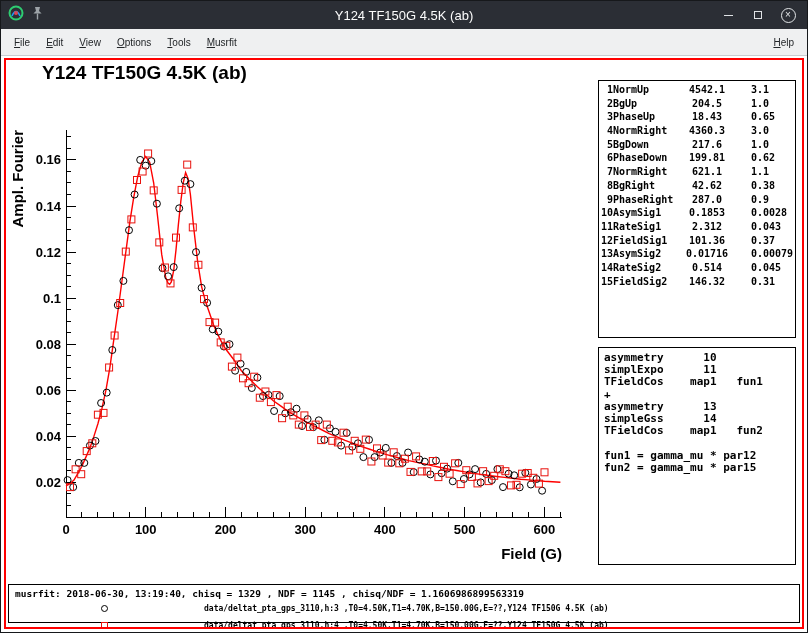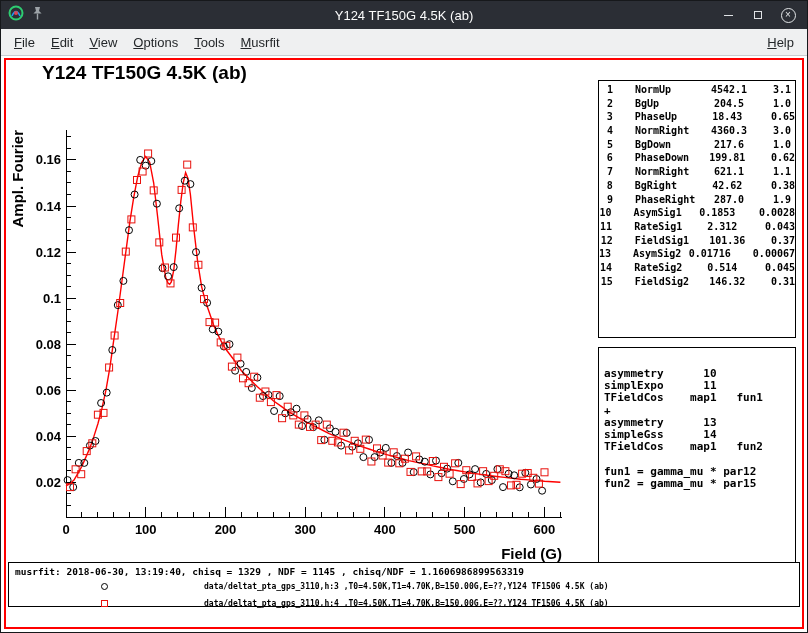--- a/index.html
+++ b/index.html
@@ -13,48 +13,48 @@
   .tb-title{position:absolute;left:0;right:0;text-align:center;font-size:13px;color:#fcfcfc;}
   .tb-right{margin-left:auto;display:flex;align-items:center;gap:12px;margin-right:10px;z-index:2;}
   .tb-btn{width:18px;height:18px;display:flex;align-items:center;justify-content:center;cursor:default;}
   .glyph-min{width:9px;height:0;border-top:1.6px solid #dfe2e5;}
   .glyph-max{width:8px;height:8px;border:1.6px solid #dfe2e5;box-sizing:border-box;}
   .glyph-close{width:15px;height:15px;border:1.5px solid #e3e6e8;border-radius:50%;
     box-sizing:border-box;display:flex;align-items:center;justify-content:center;
     font-size:10px;line-height:1;color:#e3e6e8;}
   
   .menubar{flex:0 0 26px;background:#eff0f1;display:flex;align-items:center;
-    font-size:13px;color:#232629;padding:0 5px;border-bottom:1px solid #c9cdd1;}
+    font-size:10px;color:#232629;padding:0 5px;border-bottom:1px solid #c9cdd1;}
   .mb-group{display:flex;align-items:center;}
   .mb-spacer{flex:1;}
   .menu-item{padding:4px 8px;}
   .mn{text-decoration:underline;}
   
   .canvas-wrap{flex:1;background:#ffffff;padding:2px 3px 3px 3px;box-sizing:border-box;}
   .canvas{width:100%;height:100%;border:2px solid var(--accent-red,#ff0000);
     box-sizing:border-box;position:relative;background:#ffffff;overflow:hidden;}
   .canvas-title{position:absolute;left:36px;top:2px;font-size:19px;font-weight:bold;color:#000;}
   .chart-svg{position:absolute;left:0;top:62px;}
   .tick-label{font:700 13px "Liberation Sans",sans-serif;fill:#000;}
   .axis-title{font:700 15px "Liberation Sans",sans-serif;fill:#000;}
   
   .param-box{position:absolute;left:592px;top:20px;width:198px;height:258px;
     border:1px solid #000;box-sizing:border-box;padding-top:3px;overflow:hidden;}
   .prow{display:flex;height:13.7px;line-height:13.7px;
     font:700 10px "DejaVu Sans Mono",monospace;color:#000;}
   .p-idx{width:14px;text-align:right;}
-  .p-name{margin-left:22px;width:72px;}
+  .p-name{margin-left:0;width:72px;}
   .p-val{width:44px;text-align:center;}
   .p-err{margin-left:22px;}
   .theory-box{position:absolute;left:592px;top:287px;width:198px;height:218px;
-    border:1px solid #000;box-sizing:border-box;padding:20px 0 0 5px;overflow:hidden;}
+    border:1px solid #000;box-sizing:border-box;padding:4px 0 0 5px;overflow:hidden;}
   .t-line{white-space:pre;font:700 11px "DejaVu Sans Mono",monospace;
     height:12.2px;line-height:12.2px;color:#000;}
   
-  .footer{position:absolute;left:2px;right:2px;bottom:20px;height:45px;
+  .footer{position:absolute;left:2px;right:2px;bottom:4px;height:39px;
     border:1px solid #000;box-sizing:border-box;background:#fff;}
   .stats{position:absolute;left:6px;top:3px;white-space:pre;
     font:700 9.5px "DejaVu Sans Mono",monospace;color:#000;}
   .legend-row{position:absolute;left:0;width:100%;height:16px;}
   .lg-marker{position:absolute;left:92px;top:4px;width:7px;height:7px;
     border:1px solid #000;box-sizing:border-box;background:transparent;}
   .lg-circle{border-radius:50%;}
   .lg-text{position:absolute;left:195px;top:3px;white-space:pre;
     font:700 8px "DejaVu Sans Mono",monospace;color:#000;}
 </style>
@@ -426,21 +426,21 @@
             <div class="prow">
               <span class="p-idx">8</span>
               <span class="p-name">BgRight</span>
               <span class="p-val">42.62</span>
               <span class="p-err">0.38</span>
             </div>
             <div class="prow">
               <span class="p-idx">9</span>
               <span class="p-name">PhaseRight</span>
               <span class="p-val">287.0</span>
-              <span class="p-err">1.9</span>
+              <span class="p-err">0.9</span>
             </div>
             <div class="prow">
               <span class="p-idx">10</span>
               <span class="p-name">AsymSig1</span>
               <span class="p-val">0.1853</span>
               <span class="p-err">0.0028</span>
             </div>
             <div class="prow">
               <span class="p-idx">11</span>
               <span class="p-name">RateSig1</span>
@@ -450,21 +450,21 @@
             <div class="prow">
               <span class="p-idx">12</span>
               <span class="p-name">FieldSig1</span>
               <span class="p-val">101.36</span>
               <span class="p-err">0.37</span>
             </div>
             <div class="prow">
               <span class="p-idx">13</span>
               <span class="p-name">AsymSig2</span>
               <span class="p-val">0.01716</span>
-              <span class="p-err">0.00067</span>
+              <span class="p-err">0.00079</span>
             </div>
             <div class="prow">
               <span class="p-idx">14</span>
               <span class="p-name">RateSig2</span>
               <span class="p-val">0.514</span>
               <span class="p-err">0.045</span>
             </div>
             <div class="prow">
               <span class="p-idx">15</span>
               <span class="p-name">FieldSig2</span>

